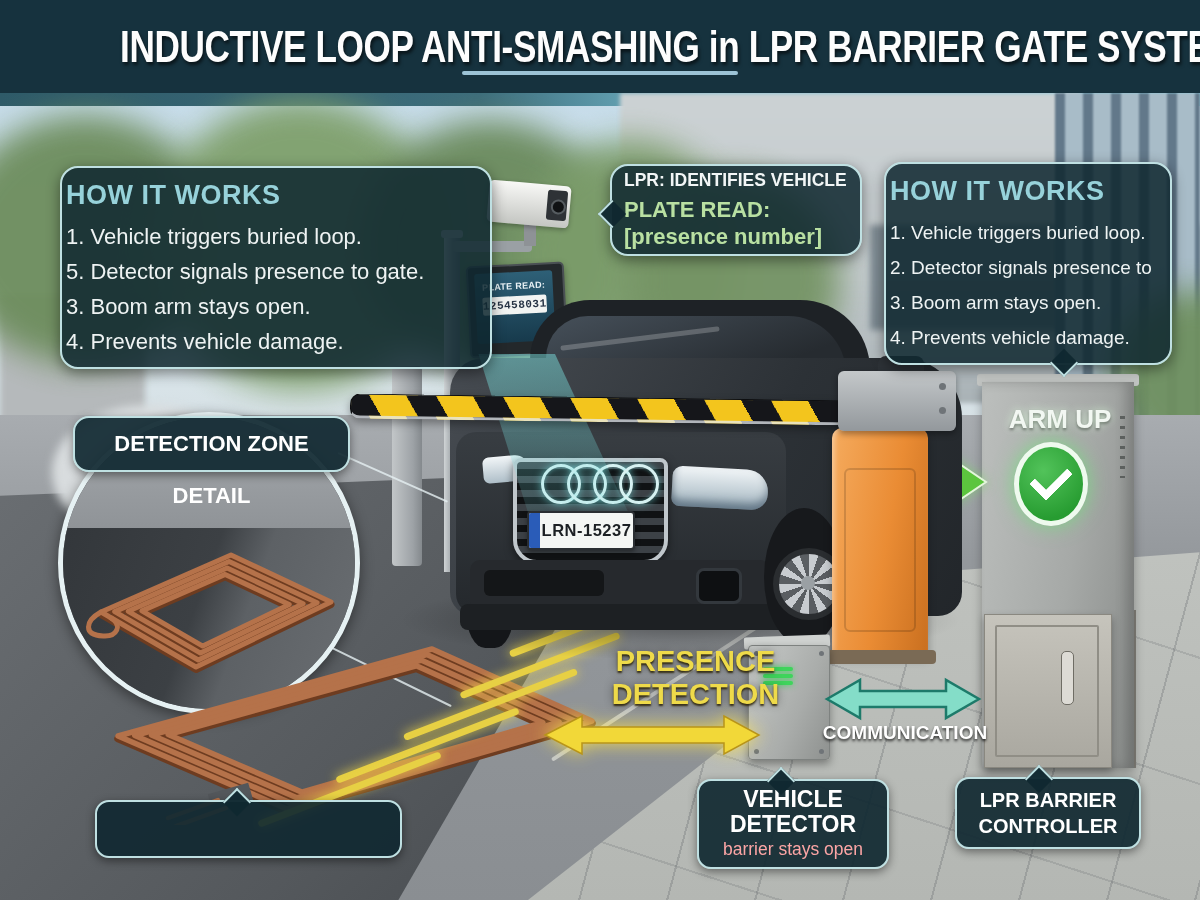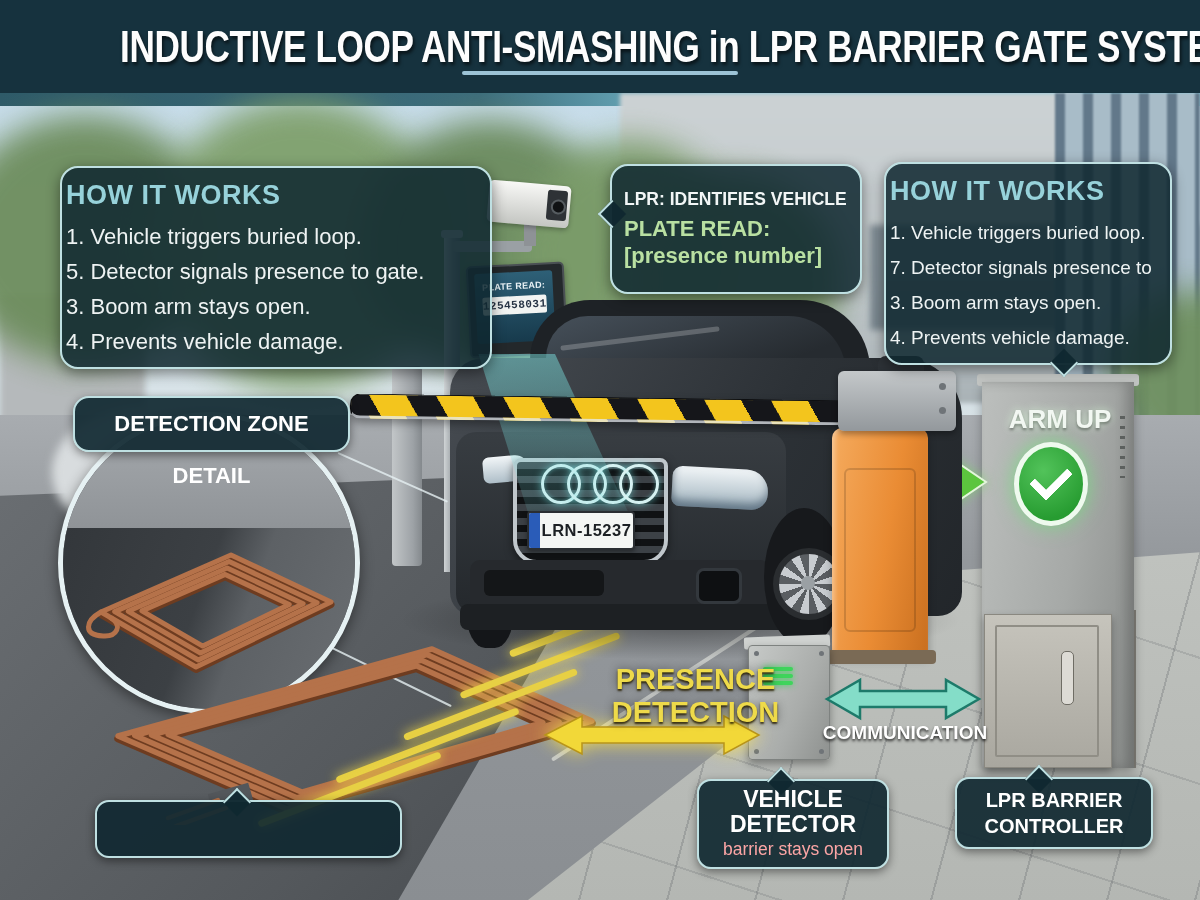--- a/index.html
+++ b/index.html
@@ -183,36 +183,36 @@
   .steps div{line-height:35px;white-space:nowrap;}
   .left-steps{font-size:22px;}
   .right-steps{font-size:19px;}
   .tag{background:rgba(16,40,49,.92);border:2px solid var(--panel-border,#c2e2e6);border-radius:14px;
     color:#fff;font-weight:bold;text-align:center;z-index:30;box-shadow:0 3px 10px rgba(0,0,0,.45);}
   .tail{position:absolute;width:18px;height:18px;background:rgba(16,40,49,.97);transform:rotate(45deg);}
   .tail-top{top:-10px;border-left:2px solid var(--panel-border,#c2e2e6);border-top:2px solid var(--panel-border,#c2e2e6);}
   .tail-bottom{bottom:-10px;border-right:2px solid var(--panel-border,#c2e2e6);border-bottom:2px solid var(--panel-border,#c2e2e6);}
   .tail-left{left:-10px;border-left:2px solid var(--panel-border,#c2e2e6);border-bottom:2px solid var(--panel-border,#c2e2e6);}
 
-  .callout{left:610px;top:164px;width:224px;z-index:30;padding:23px 12px;}
+  .callout{left:610px;top:164px;width:224px;z-index:30;padding:4px 12px;}
   .callout-l1{font-size:17.5px;font-weight:bold;color:#f2f6f6;white-space:nowrap;margin-bottom:5px;}
   .callout-green{font-size:22px;font-weight:bold;color:var(--callout-green,#b9e0a2);line-height:27px;white-space:nowrap;}
 
-  .dz-label{left:73px;top:396px;width:273px;height:52px;line-height:52px;font-size:22px;border-radius:16px;}
+  .dz-label{left:73px;top:416px;width:273px;height:52px;line-height:52px;font-size:22px;border-radius:16px;}
   .bl-label{left:95px;top:800px;width:303px;height:54px;line-height:54px;font-size:23px;}
   .vd-label{left:697px;top:779px;width:180px;padding:6px 4px;}
   .vd-title{font-size:23px;line-height:25px;}
   .vd-sub{font-size:17.5px;font-weight:normal;color:#fca5a5;line-height:24px;}
-  .lpr-label{left:955px;top:777px;width:178px;padding:8px 8px;font-size:20px;line-height:26px;}
+  .lpr-label{left:955px;top:777px;width:178px;padding:8px 2px;font-size:20px;line-height:26px;}
   .vp-label{left:970px;top:551px;width:128px;padding:7px 2px;font-size:19px;line-height:24px;
     color:var(--protected-green,#92dc92);}
 
   .presence{left:598px;top:645px;width:195px;z-index:26;text-align:center;font-size:29px;font-weight:bold;
     line-height:33px;color:var(--alert-yellow,#eeda4a);
-    text-shadow:0 2px 2px rgba(40,30,0,.85),0 0 10px rgba(0,0,0,.45);margin-top:18px;}
+    text-shadow:0 2px 2px rgba(40,30,0,.85),0 0 10px rgba(0,0,0,.45);}
   .communication{left:820px;top:722px;width:170px;z-index:26;text-align:center;font-size:19px;font-weight:bold;
     color:#fff;text-shadow:0 2px 3px rgba(0,0,0,.8);}
   .armup{left:996px;top:404px;width:128px;z-index:26;text-align:center;font-size:26px;font-weight:bold;
     color:#f2f7f2;text-shadow:0 0 10px rgba(220,255,220,.8),0 2px 3px rgba(0,0,0,.5);}
   .check{left:1014px;top:442px;width:64px;height:74px;border-radius:50%;z-index:26;
     background:radial-gradient(circle at 38% 32%,#52c35a 0%,#279c31 75%);border:5px solid #eefaee;
     box-shadow:0 0 20px rgba(110,230,120,.75);}
   .check::after{content:"";position:absolute;left:13px;top:20px;width:30px;height:16px;
     border-left:8px solid #fff;border-bottom:8px solid #fff;transform:rotate(-45deg);border-radius:2px;}
 
@@ -417,21 +417,21 @@
       <div>1. Vehicle triggers buried loop.</div>
       <div>5. Detector signals presence to gate.</div>
       <div>3. Boom arm stays open.</div>
       <div>4. Prevents vehicle damage.</div>
     </div>
   </div>
   <div class="abs panel panel-pad" style="left:884px;top:162px;width:276px;">
     <h2>HOW IT WORKS</h2>
     <div class="steps right-steps">
       <div>1. Vehicle triggers buried loop.</div>
-      <div>7. Detector signals presence to</div>
+      <div>2. Detector signals presence to</div>
       <div>3. Boom arm stays open.</div>
       <div>4. Prevents vehicle damage.</div>
     </div>
     <div class="tail tail-bottom" style="left:168px;"></div>
   </div>
 
   <div class="abs panel callout">
     <div class="callout-l1">LPR: IDENTIFIES VEHICLE</div>
     <div class="callout-green">PLATE READ:</div>
     <div class="callout-green">[presence number]</div>

